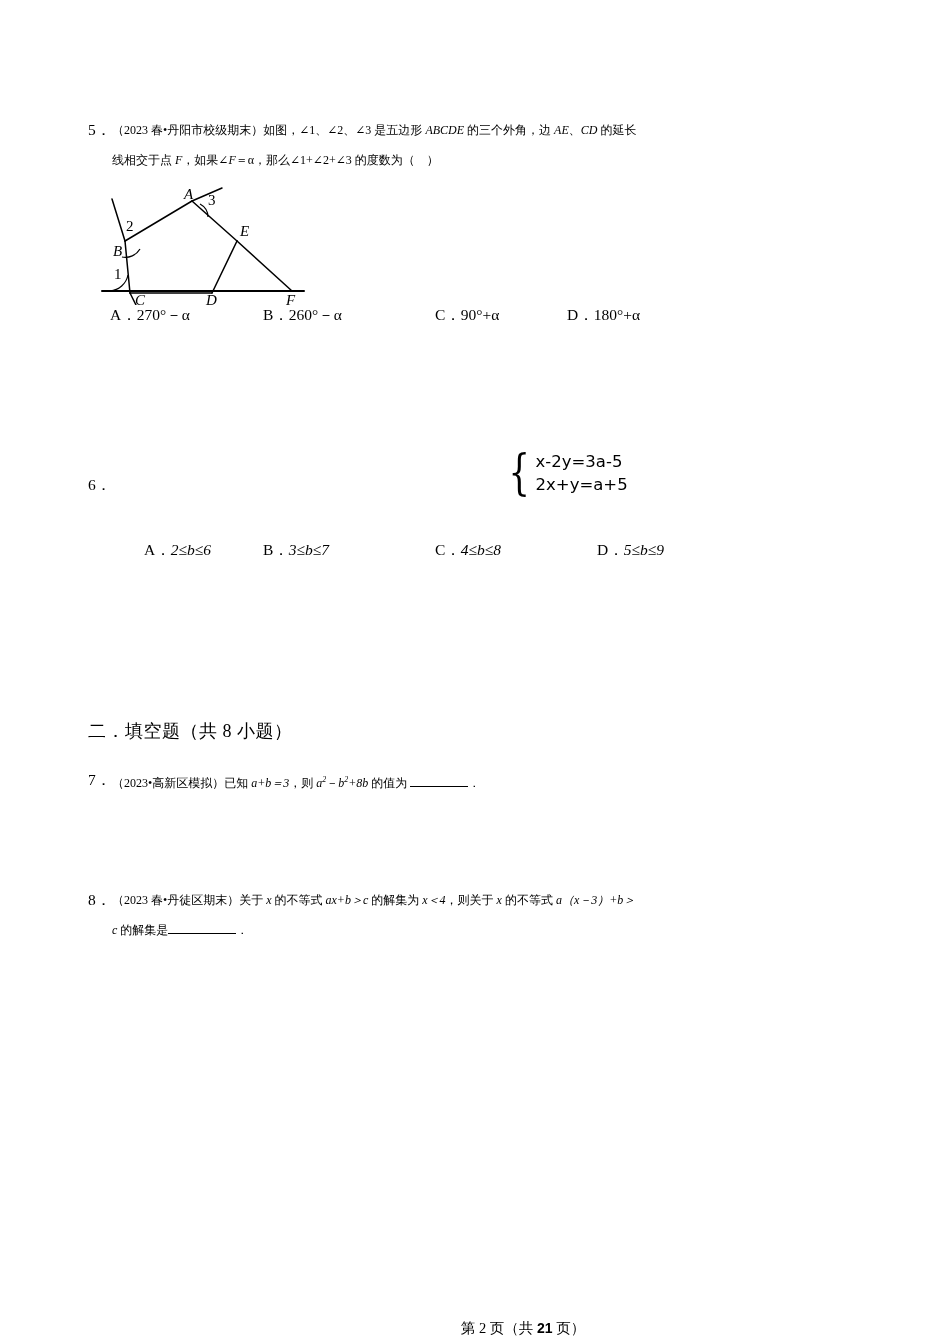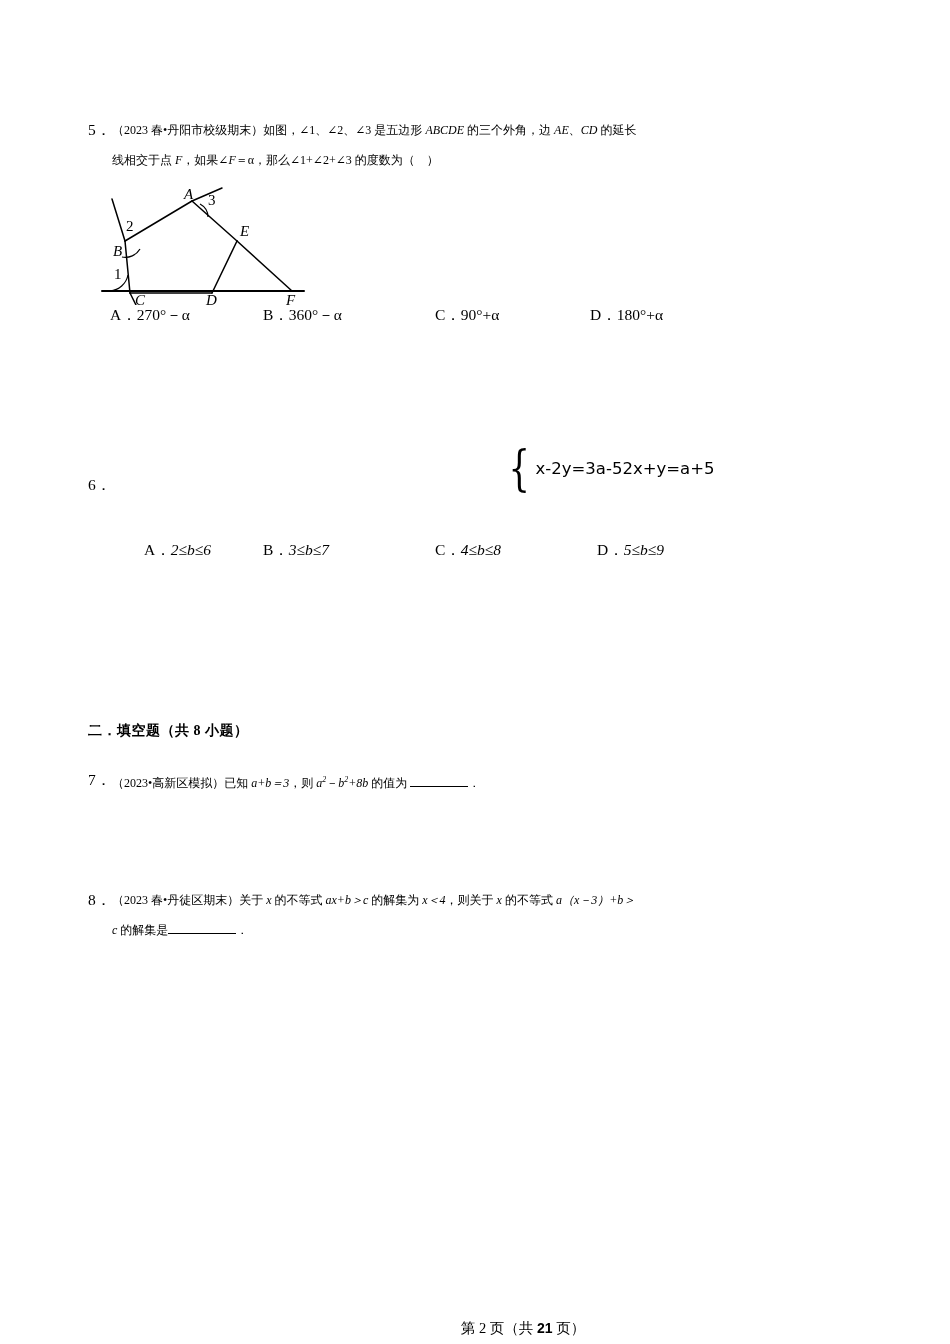--- a/index.html
+++ b/index.html
@@ -46,22 +46,22 @@
     white-space: nowrap;
   }
   .opt {
     position: absolute;
     white-space: nowrap;
   }
 
   
   .sect-head {
     position: absolute;
-    font-weight: bold;
-    font-size: 14px;
+    font-weight: normal;
+    font-size: 18px;
     line-height: 26px;
     letter-spacing: 0.5px;
   }
 
   
   .blank {
     display: inline-block;
     border-bottom: 1.3px solid #000;
     vertical-align: baseline;
   }
@@ -76,21 +76,21 @@
   }
   .brace {
     font-family: "DejaVu Serif", serif;
     font-size: 48px;
     line-height: 0.78;
     margin-right: 1px;
     transform: scaleX(0.7);
     transform-origin: center;
     font-weight: 300;
   }
-  .eqlines { display: flex; line-height: 23px; }
+  .eqlines { display: flex; flex-direction: column; line-height: 23px; }
 
   
   .figure {
     position: absolute;
   }
 
   
   .footer {
     position: absolute;
     width: 950px;
@@ -151,23 +151,23 @@
       <g font-family="'Liberation Serif', serif" font-size="15" fill="#000">
         <text x="30" y="48">2</text>
         <text x="112" y="22">3</text>
         <text x="18" y="96">1</text>
       </g>
     </svg>
   </div>
 
   <div class="options" style="left:0; top:300px;">
     <div class="opt" style="left:110px; top:0;"><span>A．</span><span>270°－α</span></div>
-    <div class="opt" style="left:263px; top:0;"><span>B．</span><span>360°－α</span></div>
+    <div class="opt" style="left:263px; top:0;"><span>B．</span><span>260°－α</span></div>
     <div class="opt" style="left:435px; top:0;"><span>C．</span><span>90°+α</span></div>
-    <div class="opt" style="left:590px; top:0;"><span>D．</span><span>180°+α</span></div>
+    <div class="opt" style="left:567px; top:0;"><span>D．</span><span>180°+α</span></div>
   </div>
 
   <div class="qnum" style="left:88px; top:470px;">6．</div>
 
 
   <div class="eqsys" style="left:504px; top:450px;">
     <span class="brace">{</span>
     <span class="eqlines">
       <span>x-2y=3a-5</span>
       <span>2x+y=a+5</span>

